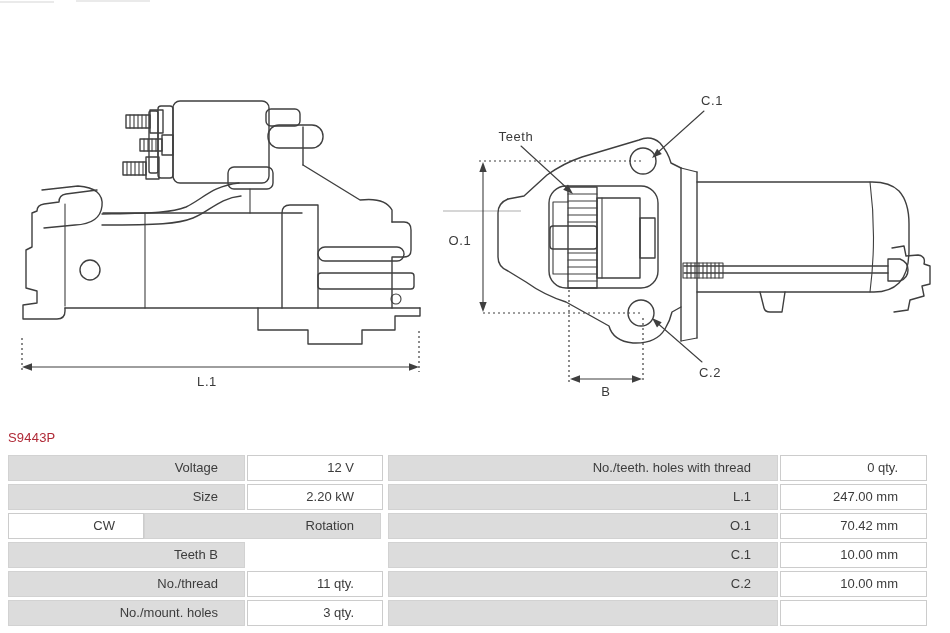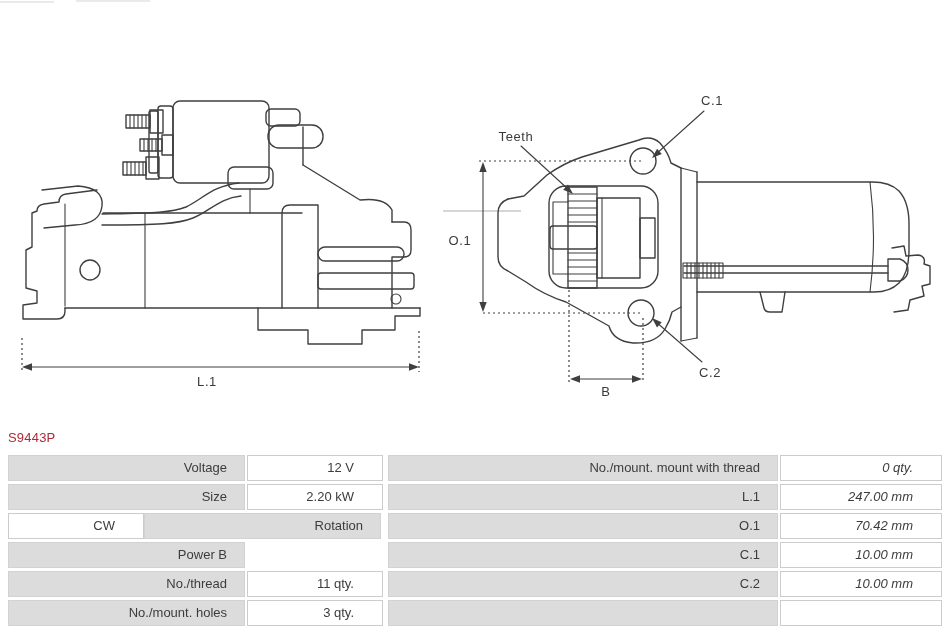--- a/index.html
+++ b/index.html
@@ -35,29 +35,29 @@
   .spec-table{position:absolute;top:455px;}
   #spec-table-left{left:8px;width:375px;}
   #spec-table-right{left:388px;width:554px;}
   .spec-row{display:flex;height:26px;margin-bottom:3px;}
   .cell{
     height:26px;line-height:24px;font-size:13px;border:1px solid var(--table_border);
     white-space:nowrap;overflow:hidden;
   }
   .cell.label{
     background:var(--table_label_bg);border-color:#d2d2d2;
-    text-align:right;padding-right:17px;color:#3c3c3c;
+    text-align:right;padding-right:26px;color:#3c3c3c;
   }
   .cell.value{
     background:#ffffff;text-align:right;padding-right:28px;color:#3c3c3c;
   }
   #spec-table-left .cell.label{width:237px;margin-right:2px;}
   #spec-table-left .cell.value{width:136px;}
   #spec-table-right .cell.label{width:390px;margin-right:2px;}
-  #spec-table-right .cell.value{width:162px;font-style:italic;}
+  #spec-table-right .cell.value{width:147px;}
 </style>
 </head>
 <body>
 
 <div id="stage">
 
   <div id="artifact-a" class="artifact"></div>
   <div id="artifact-b" class="artifact"></div>
 
   <svg class="drawing" style="left:0;top:85px;" width="465" height="312" viewBox="0 85 465 312">
@@ -203,35 +203,35 @@
     </div>
     <div class="spec-row">
       <div class="cell label">Size</div>
       <div class="cell value">2.20 kW</div>
     </div>
     <div class="spec-row">
       <div class="cell value">CW</div>
       <div class="cell label">Rotation</div>
     </div>
     <div class="spec-row">
-      <div class="cell label">Power B</div>
+      <div class="cell label">Teeth B</div>
     </div>
     <div class="spec-row">
       <div class="cell label">No./thread</div>
       <div class="cell value">11 qty.</div>
     </div>
     <div class="spec-row">
       <div class="cell label">No./mount. holes</div>
       <div class="cell value">3 qty.</div>
     </div>
   </div>
 
   <div id="spec-table-right" class="spec-table">
     <div class="spec-row">
-      <div class="cell label">No./mount. mount with thread</div>
+      <div class="cell label">No./teeth. holes with thread</div>
       <div class="cell value">0 qty.</div>
     </div>
     <div class="spec-row">
       <div class="cell label">L.1</div>
       <div class="cell value">247.00 mm</div>
     </div>
     <div class="spec-row">
       <div class="cell label">O.1</div>
       <div class="cell value">70.42 mm</div>
     </div>

